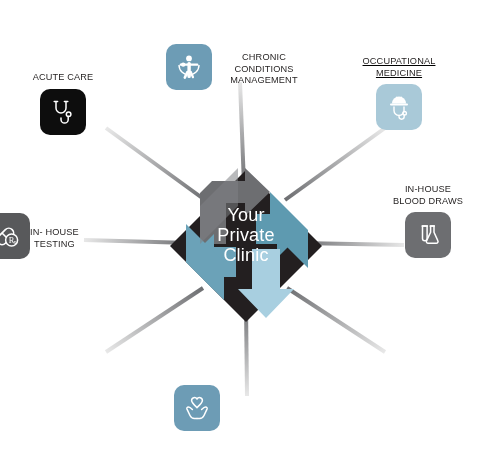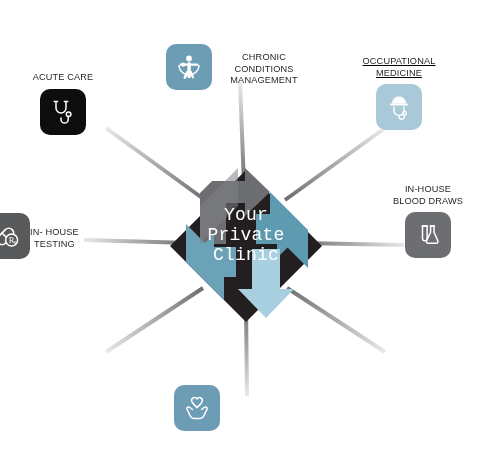--- a/index.html
+++ b/index.html
@@ -61,21 +61,21 @@
     white-space: pre-line;
     font-weight: 400;
   }
   .node.label-above .node-label { margin-bottom: 5px; }
   .node:not(.label-above) .node-label { margin-top: 5px; }
 
   .center-text {
     position: absolute;
     z-index: 5;
     color: #ffffff;
-    font-family: Liberation Mono, monospace;
+    font-family: Liberation Sans, sans-serif;
     font-size: 18px;
     line-height: 20px;
     text-align: center;
     white-space: pre-line;
     letter-spacing: 0.2px;
   }
 </style>
 </head>
 <body>
 

